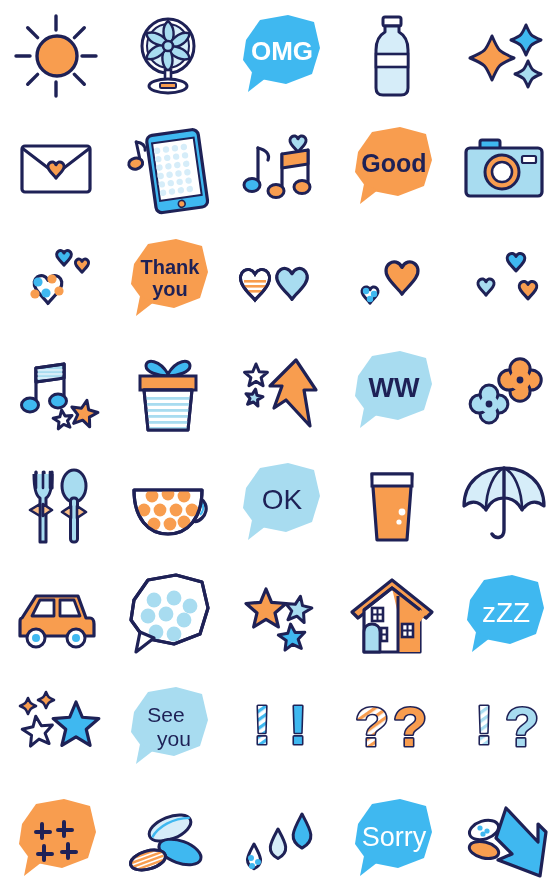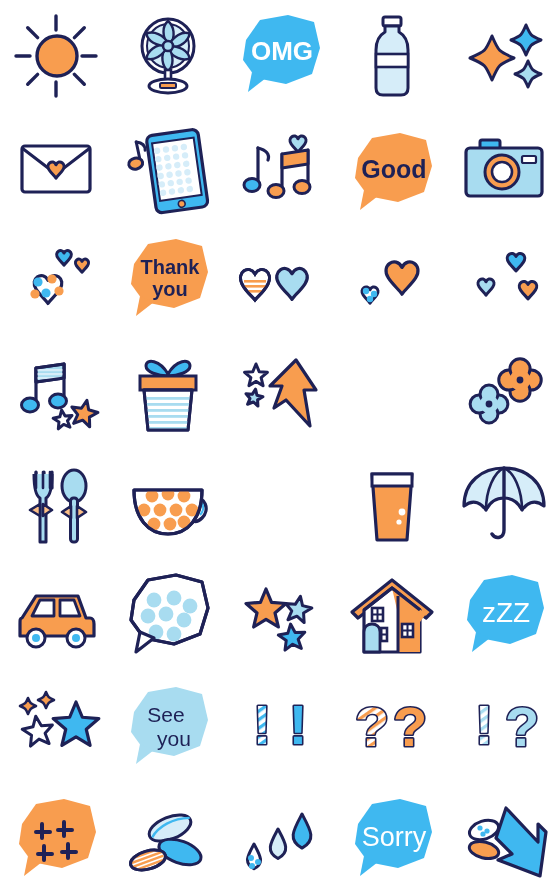--- a/index.html
+++ b/index.html
@@ -144,21 +144,21 @@
         </g>
         <path d="M28 30 L28 66" stroke="#1e2156" stroke-width="3.2" stroke-linecap="round"></path>
         <ellipse cx="22" cy="67" rx="8" ry="6.5" fill="#3fb8f0" stroke="#1e2156" stroke-width="3"></ellipse>
         <path d="M28 30 C36 32 40 36 38 42" fill="none" stroke="#1e2156" stroke-width="3.2" stroke-linecap="round"></path>
         <path d="M52 36 L52 72 M78 32 L78 68" stroke="#1e2156" stroke-width="3.2" stroke-linecap="round"></path>
         <path d="M52 36 L78 32 L78 46 L52 50 Z" fill="#f89d4f" stroke="#1e2156" stroke-width="3" stroke-linejoin="round"></path>
         <ellipse cx="46" cy="73" rx="8" ry="6.5" fill="#f89d4f" stroke="#1e2156" stroke-width="3"></ellipse>
         <ellipse cx="72" cy="69" rx="8" ry="6.5" fill="#f89d4f" stroke="#1e2156" stroke-width="3"></ellipse>
       </svg>
     </div>
-    <div class="cell" title="Good speech bubble" style="grid-area: 2 / 4; align-items: flex-end;">
+    <div class="cell" title="Good speech bubble" style="grid-area: 2 / 4;">
       <svg width="100" height="100" viewBox="0 0 100 100">
         <path d="M16 34 L30 14 L58 9 L84 16 L90 42 L82 68 L56 78 L26 72 L13 54 Z" fill="#f89d4f"></path>
         <path d="M22 66 L18 86 L36 72 Z" fill="#f89d4f"></path>
         <text x="52" y="54" text-anchor="middle" font-family="Liberation Sans, sans-serif" font-size="25" font-weight="bold" fill="#1e2156">Good</text>
       </svg>
     </div>
     <div class="cell" title="Camera" style="grid-area: 2 / 5;">
       <svg width="100" height="100" viewBox="0 0 100 100">
         <rect x="26" y="22" width="20" height="9" rx="2" fill="#3fb8f0" stroke="#1e2156" stroke-width="3"></rect>
         <rect x="12" y="30" width="76" height="48" rx="4" fill="#a8dcf0" stroke="#1e2156" stroke-width="3.2"></rect>
@@ -269,20 +269,27 @@
           <rect x="26" y="85" width="48" height="2.8" fill="#a8dcf0"></rect>
         </g>
         <path d="M26 48 L74 48 L70 88 L30 88 Z" fill="none" stroke="#1e2156" stroke-width="3" stroke-linejoin="round"></path>
       </svg>
     </div>
     <div class="cell" title="Up arrow with stars" style="grid-area: 4 / 3;">
       <svg width="100" height="100" viewBox="0 0 100 100">
         <polygon points="26.00,22.00 29.17,29.63 37.41,30.29 31.14,35.67 33.05,43.71 26.00,39.40 18.95,43.71 20.86,35.67 14.59,30.29 22.83,29.63" fill="#ffffff" stroke="#1e2156" stroke-width="3" stroke-linejoin="round"></polygon>
         <polygon points="25.56,47.14 26.91,53.19 32.91,54.75 27.58,57.90 27.95,64.09 23.30,59.99 17.53,62.25 19.99,56.56 16.05,51.77 22.22,52.36" fill="#a8dcf0" stroke="#1e2156" stroke-width="3" stroke-linejoin="round"></polygon>
         <path d="M66 18 L86 48 L74 48 L80 84 L56 58 L44 66 L52 44 L40 44 Z" fill="#f89d4f" stroke="#1e2156" stroke-width="3.2" stroke-linejoin="round"></path>
+      </svg>
+    </div>
+    <div class="cell" title="WW speech bubble" style="grid-area: 4 / 4;">
+      <svg width="100" height="100" viewBox="0 0 100 100">
+        <path d="M16 34 L30 14 L58 9 L84 16 L90 42 L82 68 L56 78 L26 72 L13 54 Z" fill="#a8dcf0"></path>
+        <path d="M22 66 L18 86 L36 72 Z" fill="#a8dcf0"></path>
+        <text x="52" y="55" text-anchor="middle" font-family="Liberation Sans, sans-serif" font-size="27" font-weight="bold" fill="#1e2156">WW</text>
       </svg>
     </div>
     <div class="cell" title="Two flowers" style="grid-area: 4 / 5;">
       <svg width="100" height="100" viewBox="0 0 100 100">
         <g>
           <circle cx="77.16" cy="38" r="10.080000000000002" fill="#f89d4f" stroke="#1e2156" stroke-width="3"></circle>
           <circle cx="66" cy="49.16" r="10.080000000000002" fill="#f89d4f" stroke="#1e2156" stroke-width="3"></circle>
           <circle cx="54.84" cy="38" r="10.080000000000002" fill="#f89d4f" stroke="#1e2156" stroke-width="3"></circle>
           <circle cx="66" cy="26.84" r="10.080000000000002" fill="#f89d4f" stroke="#1e2156" stroke-width="3"></circle>
           <circle cx="66" cy="38" r="10.44" fill="#f89d4f"></circle>
@@ -326,20 +333,27 @@
           <circle cx="42" cy="56" r="6.4" fill="#f89d4f"></circle>
           <circle cx="58" cy="56" r="6.4" fill="#f89d4f"></circle>
           <circle cx="74" cy="56" r="6.4" fill="#f89d4f"></circle>
           <circle cx="36" cy="70" r="6.4" fill="#f89d4f"></circle>
           <circle cx="52" cy="70" r="6.4" fill="#f89d4f"></circle>
           <circle cx="66" cy="68" r="6.4" fill="#f89d4f"></circle>
         </g>
         <path d="M16 36 L84 36 C84 64 70 80 50 80 C30 80 16 64 16 36 Z" fill="none" stroke="#1e2156" stroke-width="3.2" stroke-linejoin="round"></path>
       </svg>
     </div>
+    <div class="cell" title="OK speech bubble" style="grid-area: 5 / 3;">
+      <svg width="100" height="100" viewBox="0 0 100 100">
+        <path d="M16 34 L30 14 L58 9 L84 16 L90 42 L82 68 L56 78 L26 72 L13 54 Z" fill="#a8dcf0"></path>
+        <path d="M22 66 L18 86 L36 72 Z" fill="#a8dcf0"></path>
+        <text x="52" y="55" text-anchor="middle" font-family="Liberation Sans, sans-serif" font-size="28" fill="#1e2156">OK</text>
+      </svg>
+    </div>
     <div class="cell" title="Juice glass" style="grid-area: 5 / 4;">
       <svg width="100" height="100" viewBox="0 0 100 100">
         <path d="M30 20 L70 20 L65 86 L35 86 Z" fill="#f89d4f" stroke="#1e2156" stroke-width="3.2" stroke-linejoin="round"></path>
         <rect x="30" y="20" width="40" height="12" fill="#ffffff" stroke="#1e2156" stroke-width="3"></rect>
         <circle cx="60" cy="58" r="3.4" fill="#ffffff"></circle>
         <circle cx="57" cy="68" r="2.6" fill="#ffffff"></circle>
       </svg>
     </div>
     <div class="cell" title="Umbrella" style="grid-area: 5 / 5;">
       <svg width="100" height="100" viewBox="0 0 100 100">

